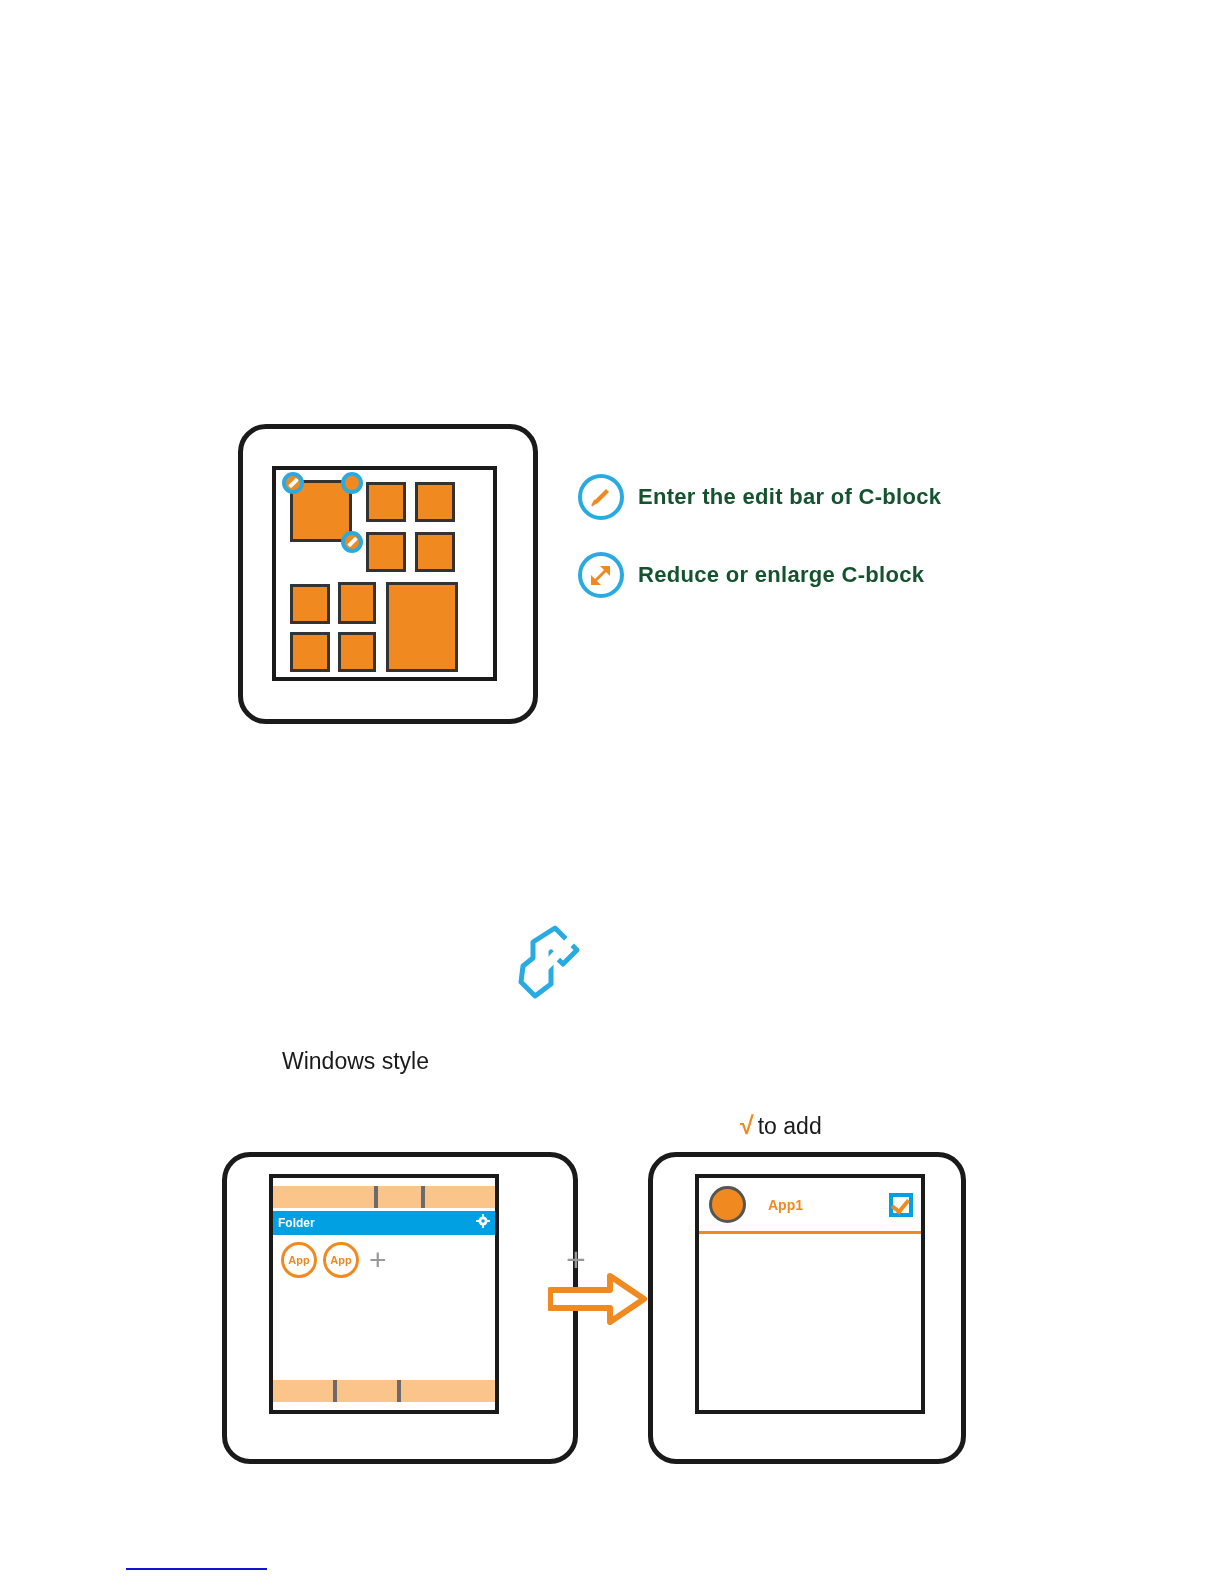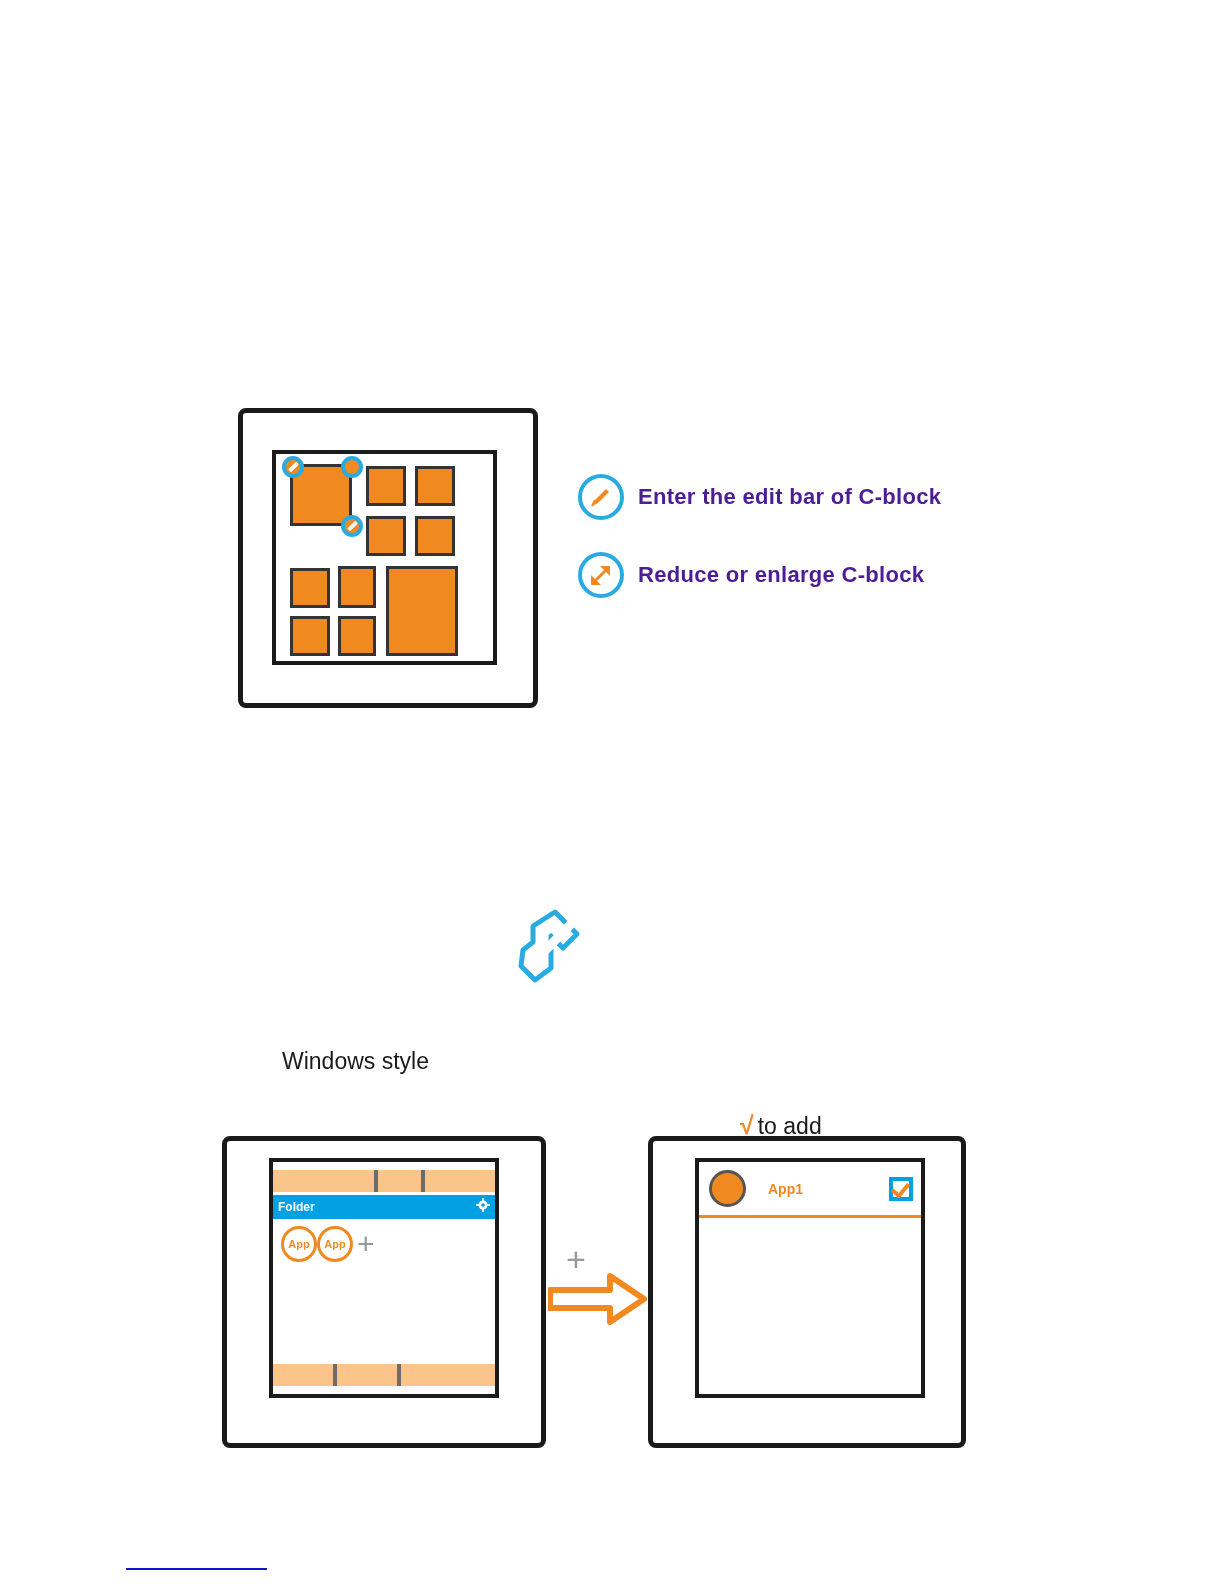--- a/index.html
+++ b/index.html
@@ -11,22 +11,23 @@
     width: 1225px; height: 1585px;
     position: relative;
     font-family: "Liberation Sans", sans-serif;
     overflow: hidden;
   }
 
   
   .device {
     position: absolute;
     border: 5px solid #1a1a1a;
-    border-radius: 8px;
-    background: #ffffff;
+    border-radius: 28px;
+    background: #ffffff;
+    margin-top: 16px;
   }
   .device-screen {
     position: absolute;
     border: 4px solid #1a1a1a;
     background: #ffffff;
   }
 
   
   #section-edit-illustration {
     position: absolute;
@@ -96,21 +97,21 @@
     border: 4px solid #29ABE2;
     background: #ffffff;
     position: relative;
     display: flex;
     align-items: center;
     justify-content: center;
   }
   .legend-label {
     font-size: 22px;
     font-weight: bold;
-    color: #4c1d95;
+    color: #14532d;
     letter-spacing: .3px;
     white-space: nowrap;
   }
 
   
   #section-folder-add {
     position: absolute;
     left: 0; top: 1060px;
     width: 1225px; height: 420px;
   }
@@ -125,21 +126,21 @@
   #caption-right .tick {
     color: #F08A20;
     font-weight: bold;
     font-size: 25px;
     margin-right: 4px;
   }
 
   
   #folder-device {
     left: 222px; top: 1136px;
-    width: 324px; height: 312px;
+    width: 356px; height: 312px;
   }
   #folder-device .device-screen {
     left: 42px; top: 17px;
     width: 230px; height: 240px;
   }
   .toolbar {
     position: absolute;
     left: 0; right: 0;
     display: flex;
     gap: 4px;
@@ -162,20 +163,21 @@
   #folder-header .title {
     color: #ffffff;
     font-size: 12px;
     font-weight: bold;
   }
   #folder-apps {
     position: absolute;
     left: 8px; top: 64px;
     display: flex;
     align-items: center;
+    gap: 6px;
   }
   .app-bubble {
     width: 36px; height: 36px;
     border-radius: 50%;
     border: 3px solid #F08A20;
     color: #F08A20;
     font-size: 11px;
     font-weight: bold;
     display: flex;
     align-items: center;

